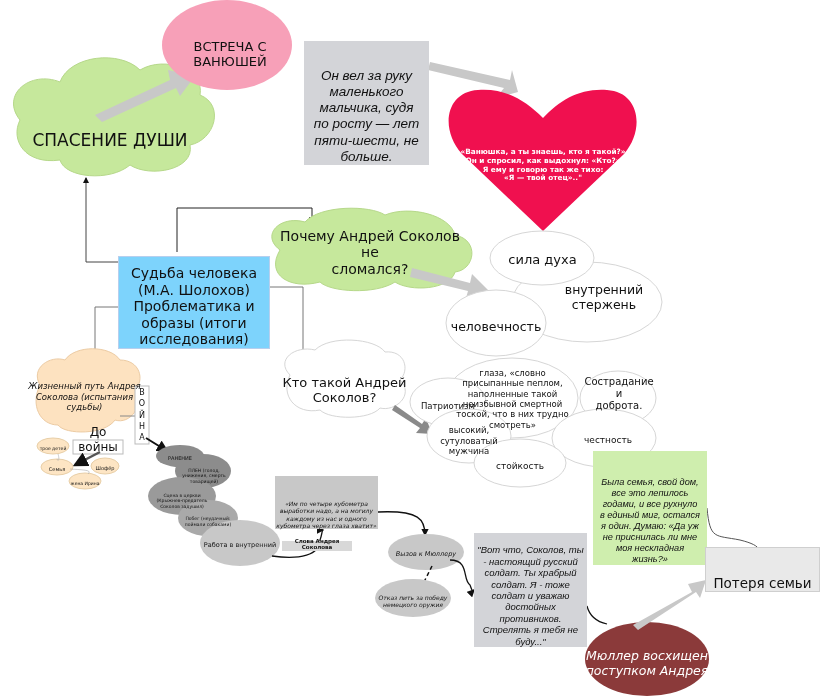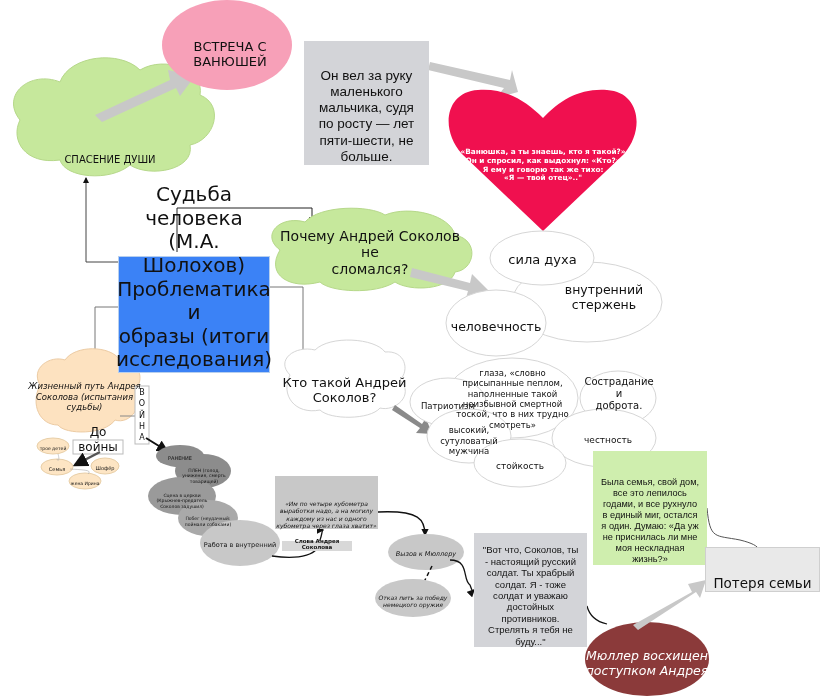--- a/index.html
+++ b/index.html
@@ -3,21 +3,21 @@
 <meta charset="utf-8">
 <style>
   html, body { margin: 0; padding: 0; background: #ffffff; }
   body { width: 828px; height: 700px; position: relative; overflow: hidden;
          font-family: "DejaVu Sans", sans-serif; color: #111; }
   .layer { position: absolute; left: 0; top: 0; width: 828px; height: 700px; }
   .node { position: absolute; display: flex; align-items: flex-end; justify-content: center;
           text-align: center; box-sizing: border-box; line-height: 1.2; }
   .t { white-space: pre-line; }
   .box-gray { background: #d3d4d8; }
-  .sans { font-family: "Liberation Sans", sans-serif; }
+  .sans { font-family: "Liberation Sans", sans-serif; font-style: italic; }
 </style>
 </head>
 <body>
 
 <svg class="layer" width="828" height="700" viewBox="0 0 828 700">
   <defs>
     <marker id="ah" markerWidth="8" markerHeight="8" refX="6" refY="4" orient="auto">
       <path d="M0,0 L8,4 L0,8 z" fill="#111"></path>
     </marker>
     <marker id="ahs" markerWidth="6" markerHeight="6" refX="5" refY="3" orient="auto">
@@ -109,21 +109,21 @@
 
   <path d="M587,606 C590,618 598,622 607,624" fill="none" stroke="#111" stroke-width="1.2"></path>
 
   <ellipse cx="647" cy="659" rx="62" ry="37" fill="#8b3a3a"></ellipse>
 
   <polygon points="633,625 692,592 688,584 706,580 700,598 696,592 638,630" fill="#c8c8c8"></polygon>
 
   <path d="M707,508 C710,540 715,535 740,540 C752,543 758,546 759,550" fill="none" stroke="#555" stroke-width="1"></path>
 </svg>
 
-<div class="node" style="left:20px; top:126px; width:180px; height:40px; font-size:10px; font-family:'DejaVu Sans',sans-serif;">
+<div class="node" style="left:20px; top:110px; width:180px; height:40px; font-size:17px; font-family:'DejaVu Sans',sans-serif;">
   <span class="t">СПАСЕНИЕ ДУШИ</span>
 </div>
 
 <div class="node" style="left:175px; top:20px; width:110px; height:50px; font-size:13px;">
   <span class="t">ВСТРЕЧА С
 ВАНЮШЕЙ</span>
 </div>
 
 <div class="node box-gray sans" style="left:304px; top:41px; width:125px; height:124px; font-size:13.5px;">
   <span class="t">Он вел за руку
@@ -134,21 +134,21 @@
 больше.</span>
 </div>
 
 <div class="node" style="left:448px; top:125px; width:190px; height:58px; font-size:7.3px; color:#fff; font-weight:bold;">
   <span class="t">«Ванюшка, а ты знаешь, кто я такой?»
 Он и спросил, как выдохнул: «Кто?»
 Я ему и говорю так же тихо:
 «Я — твой отец».."</span>
 </div>
 
-<div class="node" style="left:118px; top:256px; width:152px; height:117px; background:#3b82f6; border:1px solid #b7cfee; font-size:20px; line-height:1.18;">
+<div class="node" style="left:118px; top:256px; width:152px; height:93px; background:#7dd3fc; border:1px solid #b7cfee; font-size:14px; line-height:1.18;">
   <span class="t">Судьба человека
 (М.А. Шолохов)
 Проблематика и
 образы (итоги
 исследования)</span>
 </div>
 
 <div class="node" style="left:270px; top:228px; width:200px; height:44px; font-size:14px;margin-top:6px;">
   <span class="t">Почему Андрей Соколов не
 сломался?</span>

